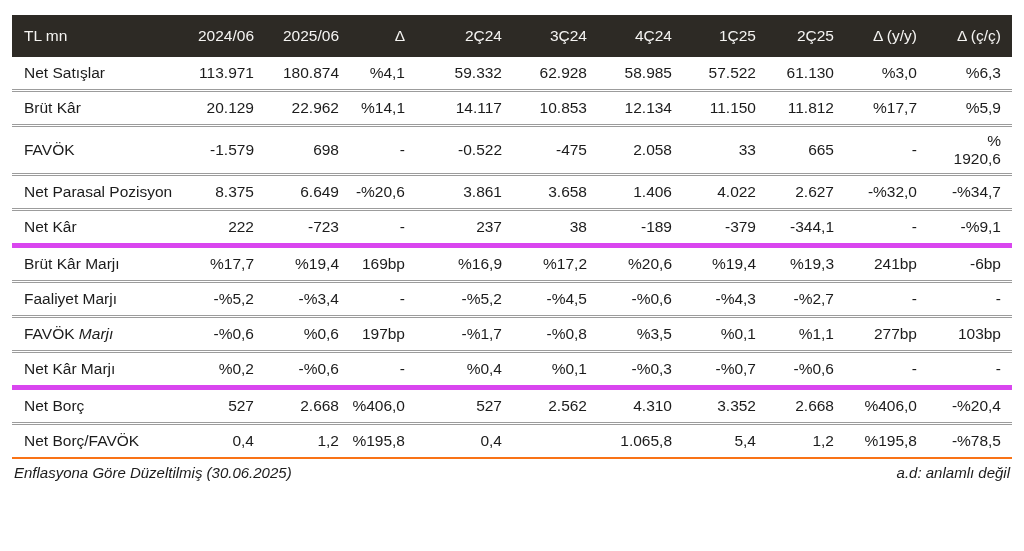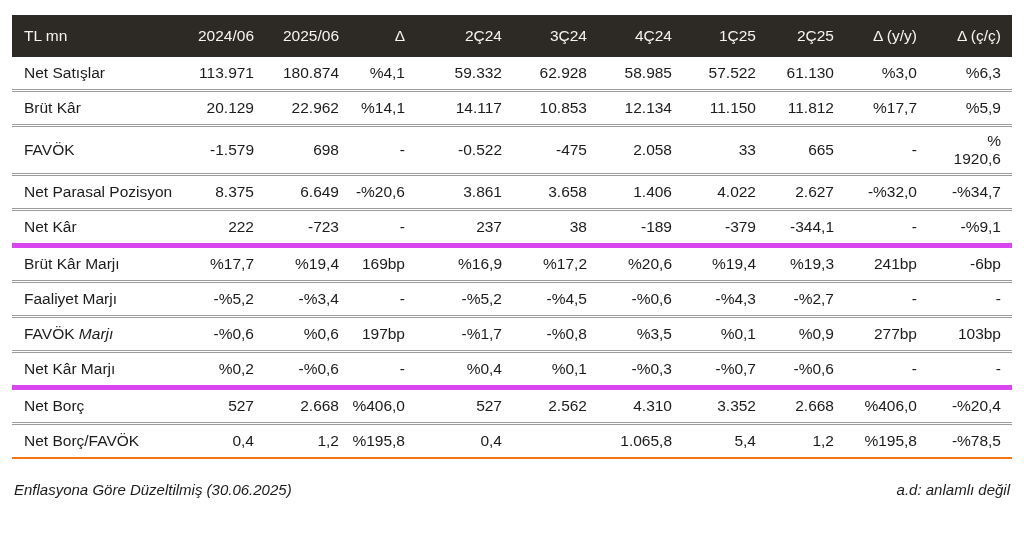--- a/index.html
+++ b/index.html
@@ -57,21 +57,21 @@
   }
   tr.sep-end td {
     border-bottom: 2px solid #f97316;
   }
   .footnote {
     display: flex;
     justify-content: space-between;
     align-items: baseline;
     font-style: italic;
     font-size: 15px;
-    padding: 22px 2px 0 2px;
+    padding: 5px 2px 0 2px;
     color: #1c1c1c;
   }
 </style>
 </head>
 <body>
 
 <div class="table-wrap">
   <table>
     <colgroup>
       <col style="width:163px">
@@ -196,21 +196,21 @@
         </tr>
         <tr class="sep-double">
           <td class="label-cell">FAVÖK <i>Marjı</i></td>
           <td>-%0,6</td>
           <td>%0,6</td>
           <td>197bp</td>
           <td>-%1,7</td>
           <td>-%0,8</td>
           <td>%3,5</td>
           <td>%0,1</td>
-          <td>%0,9</td>
+          <td>%1,1</td>
           <td>277bp</td>
           <td>103bp</td>
         </tr>
         <tr class="sep-black">
           <td class="label-cell">Net Kâr Marjı</td>
           <td>%0,2</td>
           <td>-%0,6</td>
           <td>-</td>
           <td>%0,4</td>
           <td>%0,1</td>

